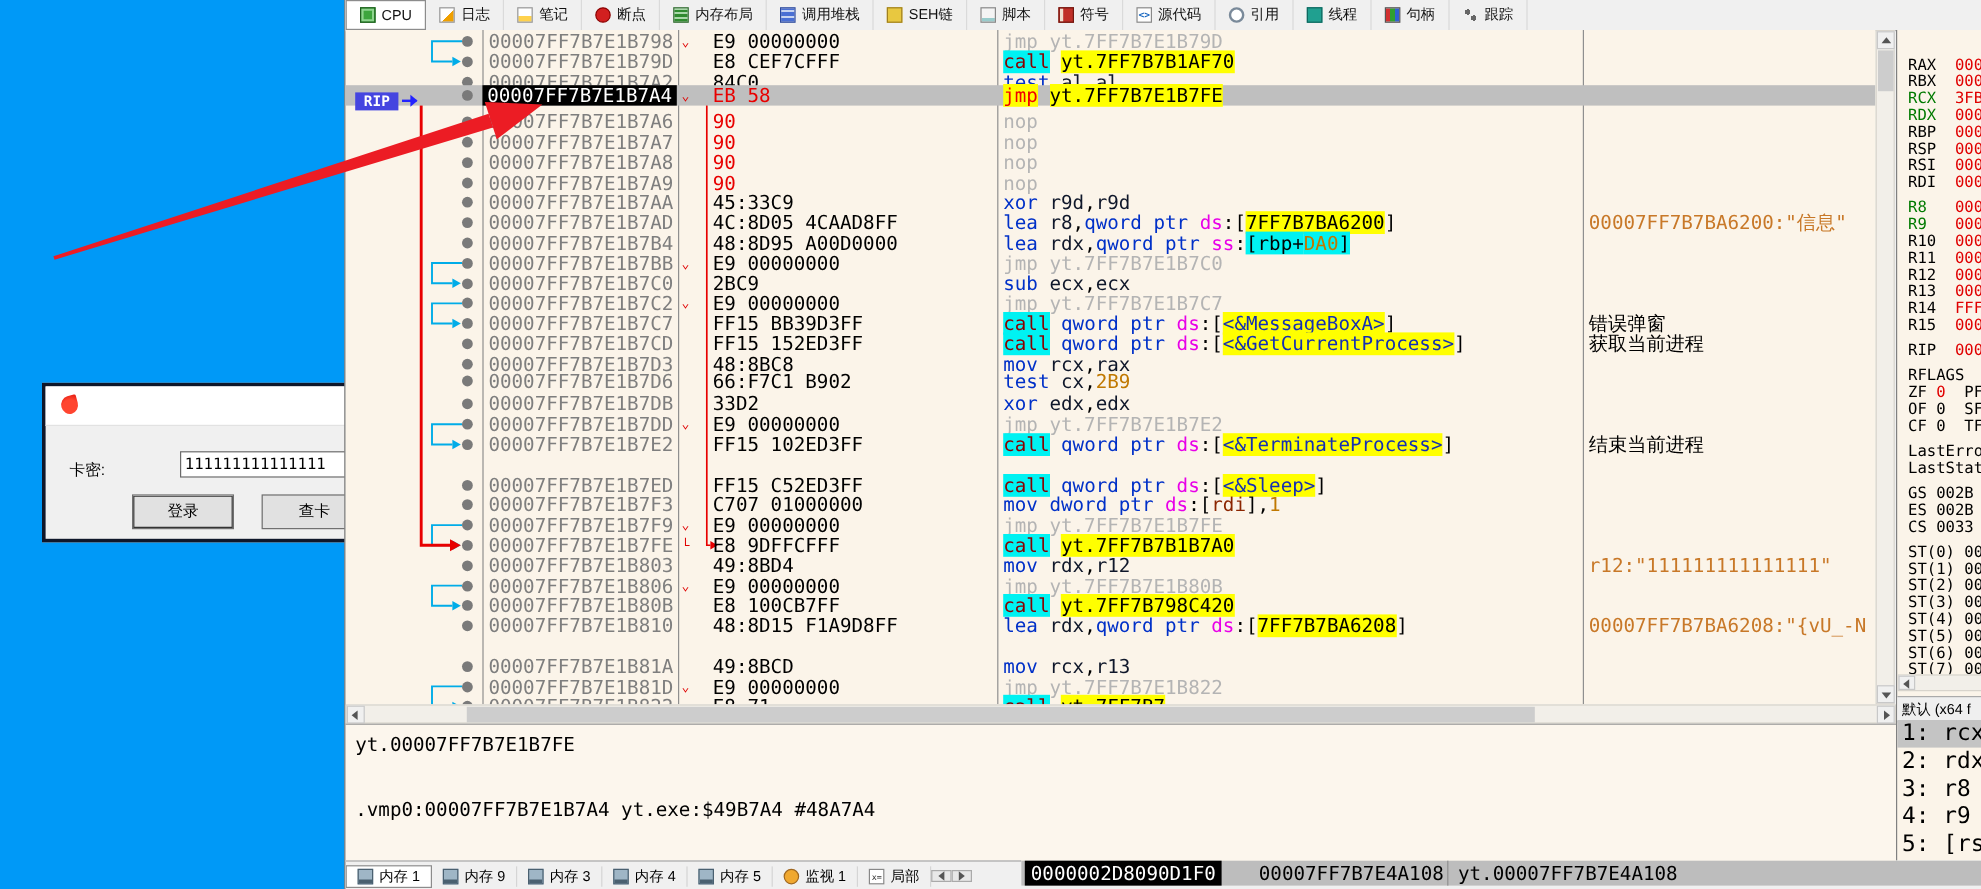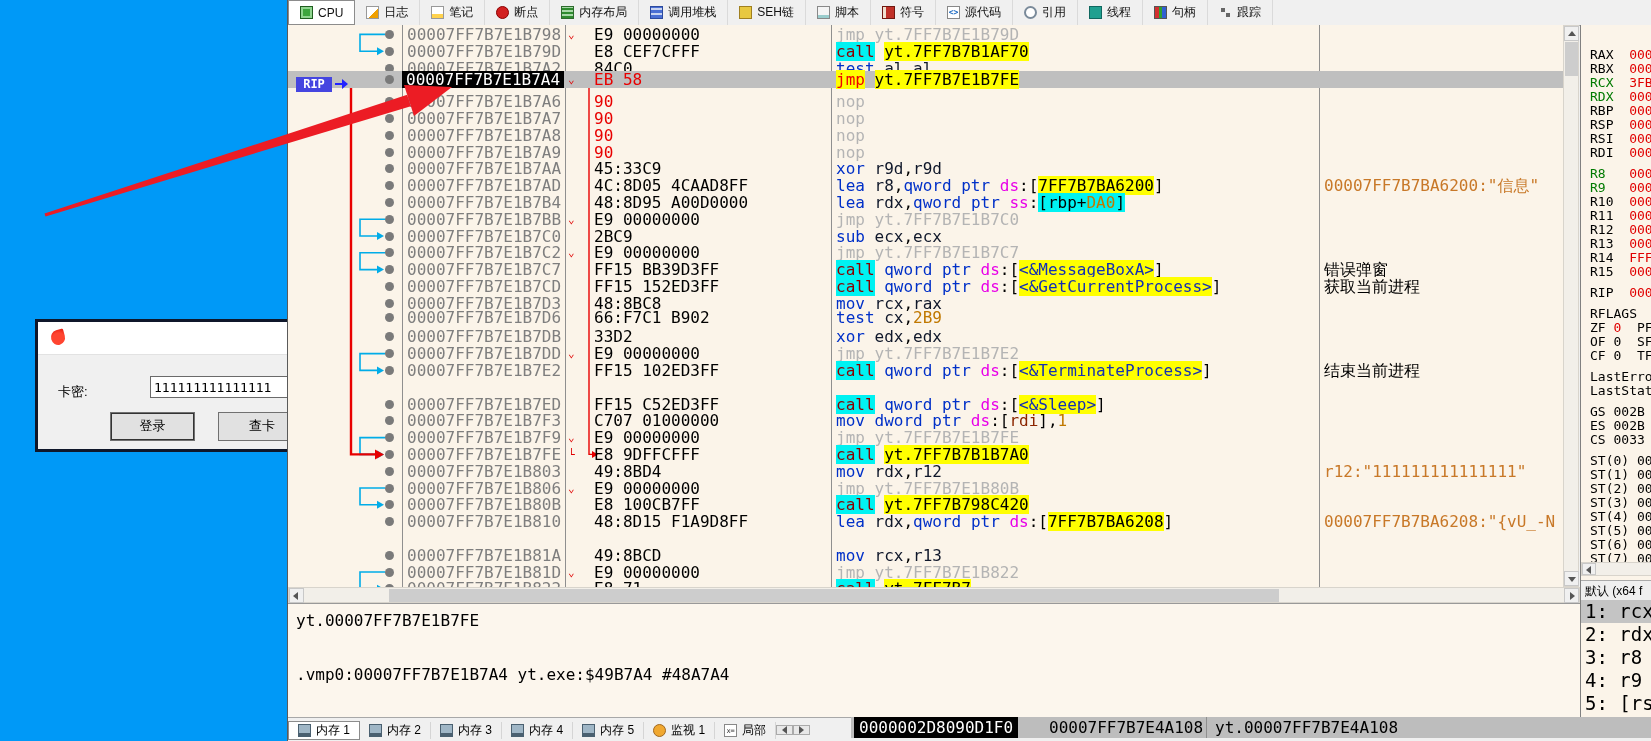--- a/index.html
+++ b/index.html
@@ -306,21 +306,21 @@
       <div id="infoline2">.vmp0:00007FF7B7E1B7A4 yt.exe:$49B7A4 #48A7A4</div>
     </div>
 
     <div id="tabbar">
         <div class="btab active">
           <span class="ti ti-ram"></span>
           <span class="tlab">内存 1</span>
         </div>
         <div class="btab">
           <span class="ti ti-ram"></span>
-          <span class="tlab">内存 2</span>
+          <span class="tlab">内存 9</span>
         </div>
         <div class="btab">
           <span class="ti ti-ram"></span>
           <span class="tlab">内存 3</span>
         </div>
         <div class="btab">
           <span class="ti ti-ram"></span>
           <span class="tlab">内存 4</span>
         </div>
         <div class="btab">

